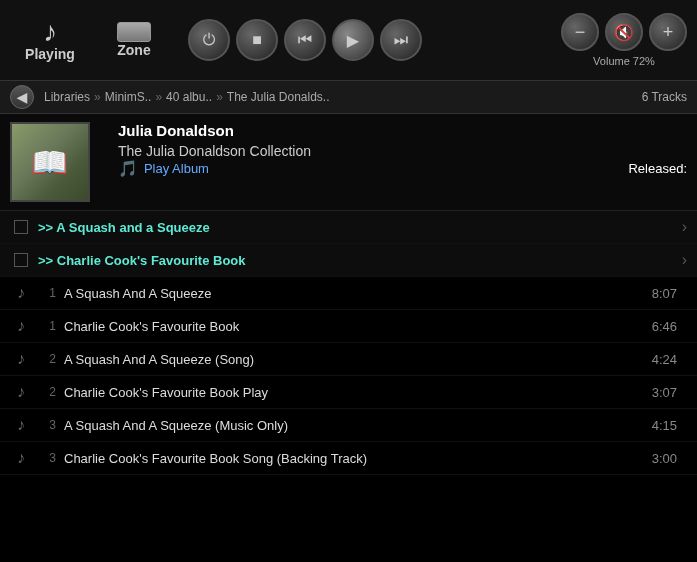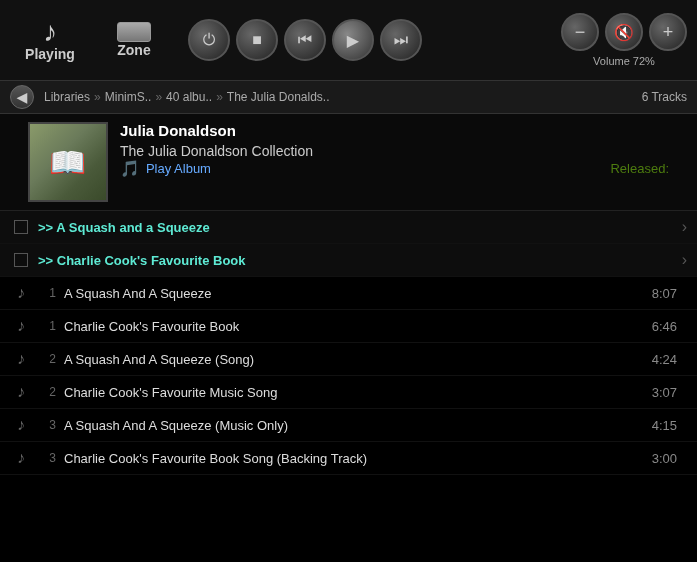--- a/index.html
+++ b/index.html
@@ -153,22 +153,22 @@
     .breadcrumb-sep { color: #666; }
     .tracks-count {
       font-size: 12px;
       color: #aaa;
     }
 
     
     .album-header {
       display: flex;
       align-items: flex-start;
-      padding: 8px 28px;
-      gap: 12px;
+      padding: 8px 10px;
+      gap: 28px;
       background: #0a0a0a;
       border-bottom: 1px solid #222;
     }
     .album-art {
       width: 80px; height: 80px;
       border: 2px solid #444;
       flex-shrink: 0;
       background: #333;
       overflow: hidden;
     }
@@ -208,21 +208,21 @@
       color: #6af;
       cursor: pointer;
     }
     .play-album-btn .music-note { font-size: 16px; }
     .total-length {
       font-size: 13px;
       color: #ccc;
     }
     .released-label {
       font-size: 13px;
-      color: #4d7c0f;
+      color: #ffffff;
       margin-left: auto;
     }
 
     
     .track-list {
       background: #000;
       overflow-y: auto;
     }
     .track-item {
       display: flex;
@@ -388,21 +388,21 @@
   </div>
       <div class="track-item">
     <div class="track-left-icon" style="font-size:16px; color:#666;">♪</div>
     <div class="track-num">2</div>
     <div class="track-name">A Squash And A Squeeze (Song)</div>
     <div class="track-duration">4:24</div>
   </div>
       <div class="track-item">
     <div class="track-left-icon" style="font-size:16px; color:#666;">♪</div>
     <div class="track-num">2</div>
-    <div class="track-name">Charlie Cook's Favourite Music Song</div>
+    <div class="track-name">Charlie Cook's Favourite Book Play</div>
     <div class="track-duration">3:07</div>
   </div>
       <div class="track-item">
     <div class="track-left-icon" style="font-size:16px; color:#666;">♪</div>
     <div class="track-num">3</div>
     <div class="track-name">A Squash And A Squeeze (Music Only)</div>
     <div class="track-duration">4:15</div>
   </div>
       <div class="track-item">
     <div class="track-left-icon" style="font-size:16px; color:#666;">♪</div>

